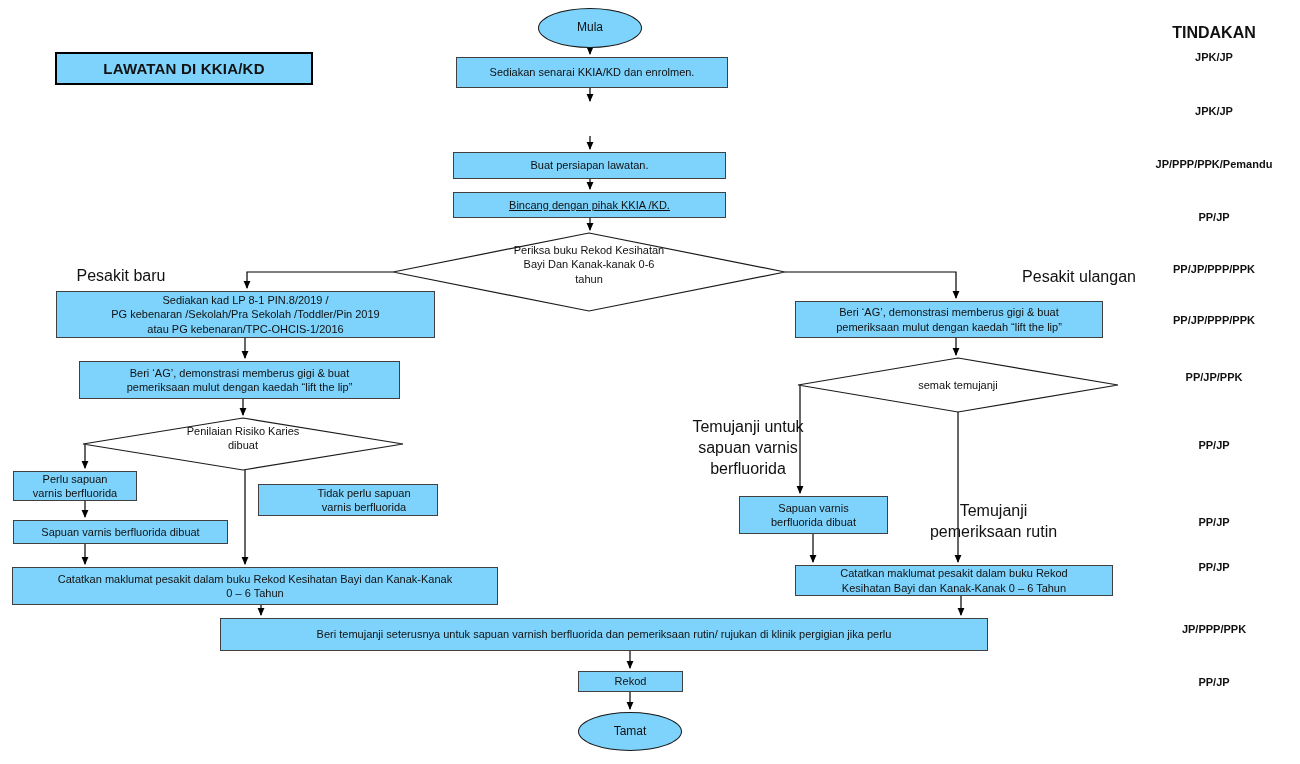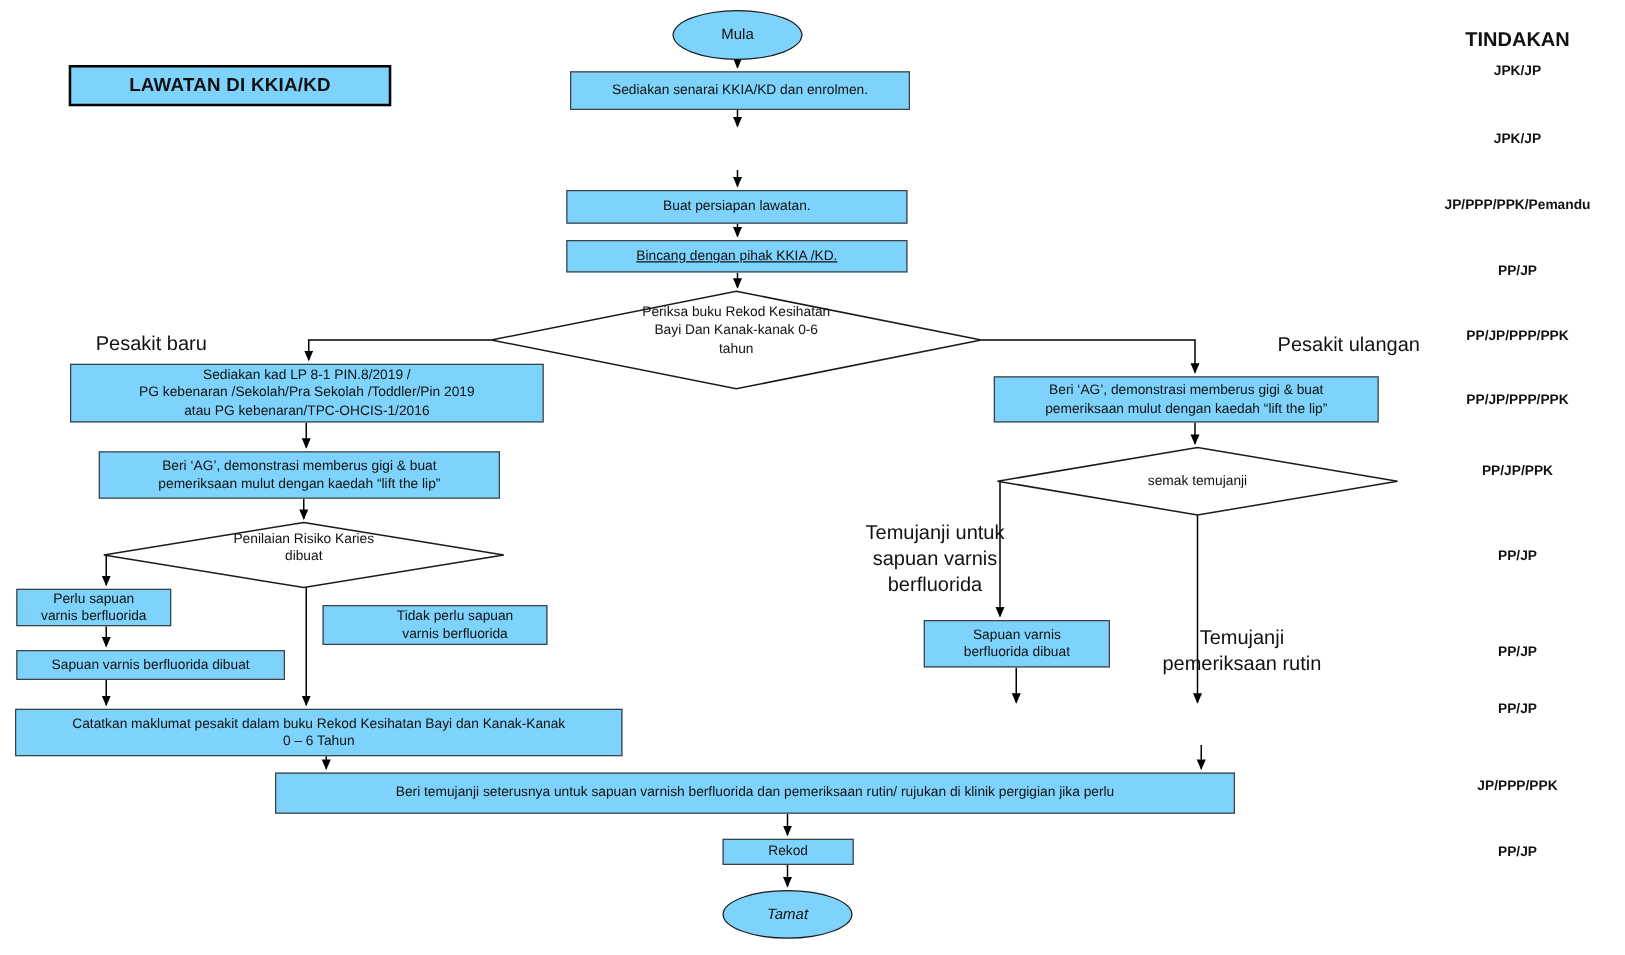--- a/index.html
+++ b/index.html
@@ -105,24 +105,26 @@
   <div class="node" style="left:795px;top:301px;width:308px;height:37px;">Beri ‘AG’, demonstrasi memberus gigi &amp; buat
 pemeriksaan mulut dengan kaedah “lift the lip”</div>
   <div class="dtext" style="left:858px;top:378px;width:200px;">semak temujanji</div>
   <div class="plain" style="left:692px;top:417px;width:112px;">Temujanji untuk
 sapuan varnis
 berfluorida</div>
   <div class="plain" style="left:926px;top:460px;width:135px;margin-top:41px;">Temujanji
 pemeriksaan rutin</div>
   <div class="node" style="left:739px;top:496px;width:149px;height:38px;">Sapuan varnis
 berfluorida dibuat</div>
+  <div class="node" style="left:795px;top:565px;width:318px;height:31px;">Catatkan maklumat pesakit dalam buku Rekod
+Kesihatan Bayi dan Kanak-Kanak 0 – 6 Tahun</div>
 
   <div class="node" style="left:220px;top:618px;width:768px;height:33px;">Beri temujanji seterusnya untuk sapuan varnish berfluorida dan pemeriksaan rutin/ rujukan di klinik pergigian jika perlu</div>
   <div class="node" style="left:578px;top:671px;width:105px;height:21px;">Rekod</div>
-  <div class="node oval" style="left:578px;top:712px;width:104px;height:39px;font-style:italic;">Tamat</div>
+  <div class="node oval" style="left:578px;top:712px;width:104px;height:39px;">Tamat</div>
 
   <div class="tindakan header" style="top:24px;">TINDAKAN</div>
   <div class="tindakan" style="top:51px;">JPK/JP</div>
   <div class="tindakan" style="top:105px;">JPK/JP</div>
   <div class="tindakan" style="top:158px;">JP/PPP/PPK/Pemandu</div>
   <div class="tindakan" style="top:211px;">PP/JP</div>
   <div class="tindakan" style="top:263px;">PP/JP/PPP/PPK</div>
   <div class="tindakan" style="top:314px;">PP/JP/PPP/PPK</div>
   <div class="tindakan" style="top:371px;">PP/JP/PPK</div>
   <div class="tindakan" style="top:439px;">PP/JP</div>

